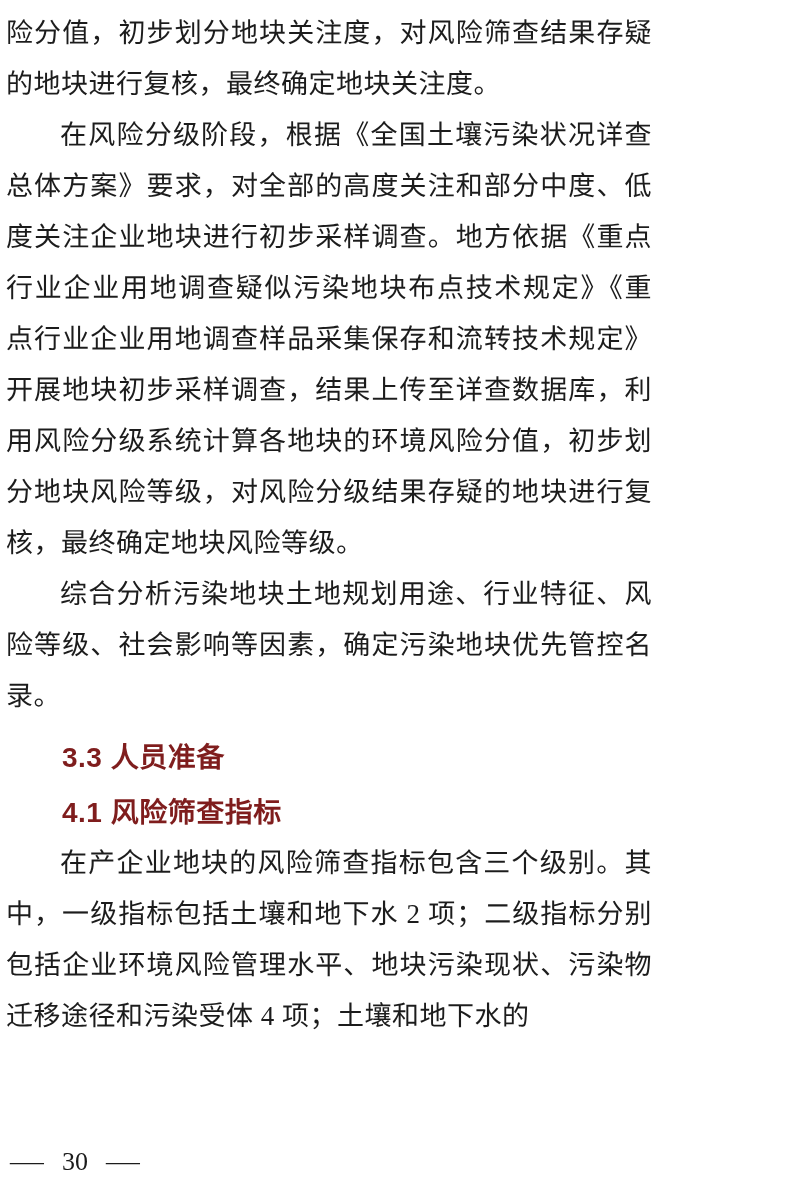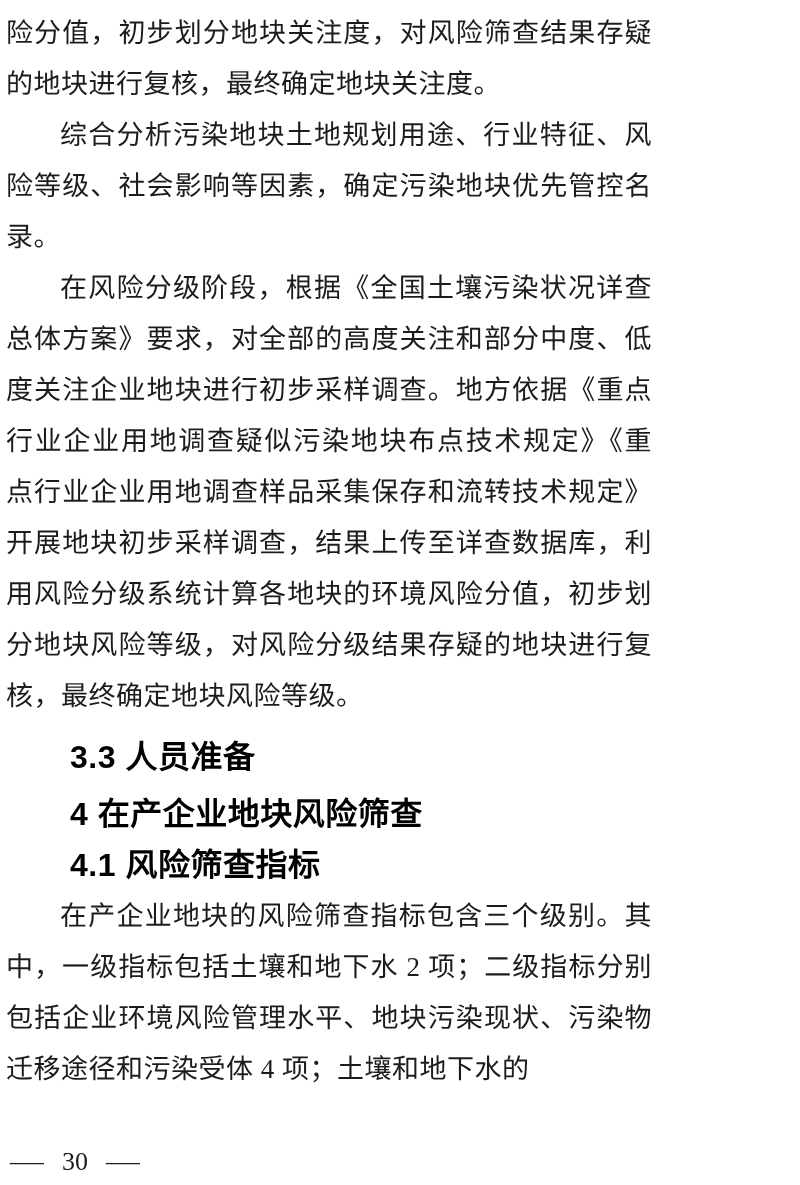--- a/index.html
+++ b/index.html
@@ -30,25 +30,25 @@
     color: #1c1c1c;
     overflow-wrap: break-word;
   }
   .no-indent {
     text-indent: 0;
   }
   .heading {
     margin: 0;
     font-family: "Liberation Sans", "DejaVu Sans", sans-serif;
     font-weight: 700;
-    font-size: 32px;
+    font-size: 28px;
     line-height: 51px;
     text-indent: 2em;
     letter-spacing: 0.5px;
-    color: #000000;
+    color: #7f1d1d;
   }
   .heading-sub {
     margin-top: 10px;
     margin-bottom: 4px;
   }
   .heading-chapter {
     margin-top: 6px;
   }
   .page-footer {
     position: absolute;
@@ -70,28 +70,27 @@
     display: inline-block;
   }
 </style>
 </head>
 <body>
 
 <div class="page">
 
   <p class="body-text no-indent">险分值，初步划分地块关注度，对风险筛查结果存疑的地块进行复核，最终确定地块关注度。</p>
 
+  <p class="body-text">在风险分级阶段，根据《全国土壤污染状况详查总体方案》要求，对全部的高度关注和部分中度、低度关注企业地块进行初步采样调查。地方依据《重点行业企业用地调查疑似污染地块布点技术规定》《重点行业企业用地调查样品采集保存和流转技术规定》开展地块初步采样调查，结果上传至详查数据库，利用风险分级系统计算各地块的环境风险分值，初步划分地块风险等级，对风险分级结果存疑的地块进行复核，最终确定地块风险等级。</p>
+
   <p class="body-text">综合分析污染地块土地规划用途、行业特征、风险等级、社会影响等因素，确定污染地块优先管控名录。</p>
-
-  <p class="body-text">在风险分级阶段，根据《全国土壤污染状况详查总体方案》要求，对全部的高度关注和部分中度、低度关注企业地块进行初步采样调查。地方依据《重点行业企业用地调查疑似污染地块布点技术规定》《重点行业企业用地调查样品采集保存和流转技术规定》开展地块初步采样调查，结果上传至详查数据库，利用风险分级系统计算各地块的环境风险分值，初步划分地块风险等级，对风险分级结果存疑的地块进行复核，最终确定地块风险等级。</p>
 
   <h2 class="heading heading-sub">3.3 人员准备</h2>
 
 
-  <h2 class="heading heading-chapter">4 在产企业地块风险筛查</h2>
 
   <h2 class="heading">4.1 风险筛查指标</h2>
 
   <p class="body-text">在产企业地块的风险筛查指标包含三个级别。其中，一级指标包括土壤和地下水 2 项；二级指标分别包括企业环境风险管理水平、地块污染现状、污染物迁移途径和污染受体 4 项；土壤和地下水的</p>
 
   <div class="page-footer">
     <span class="footer-dash">—</span>
     <span class="page-num">30</span>
     <span class="footer-dash">—</span>
   </div>

